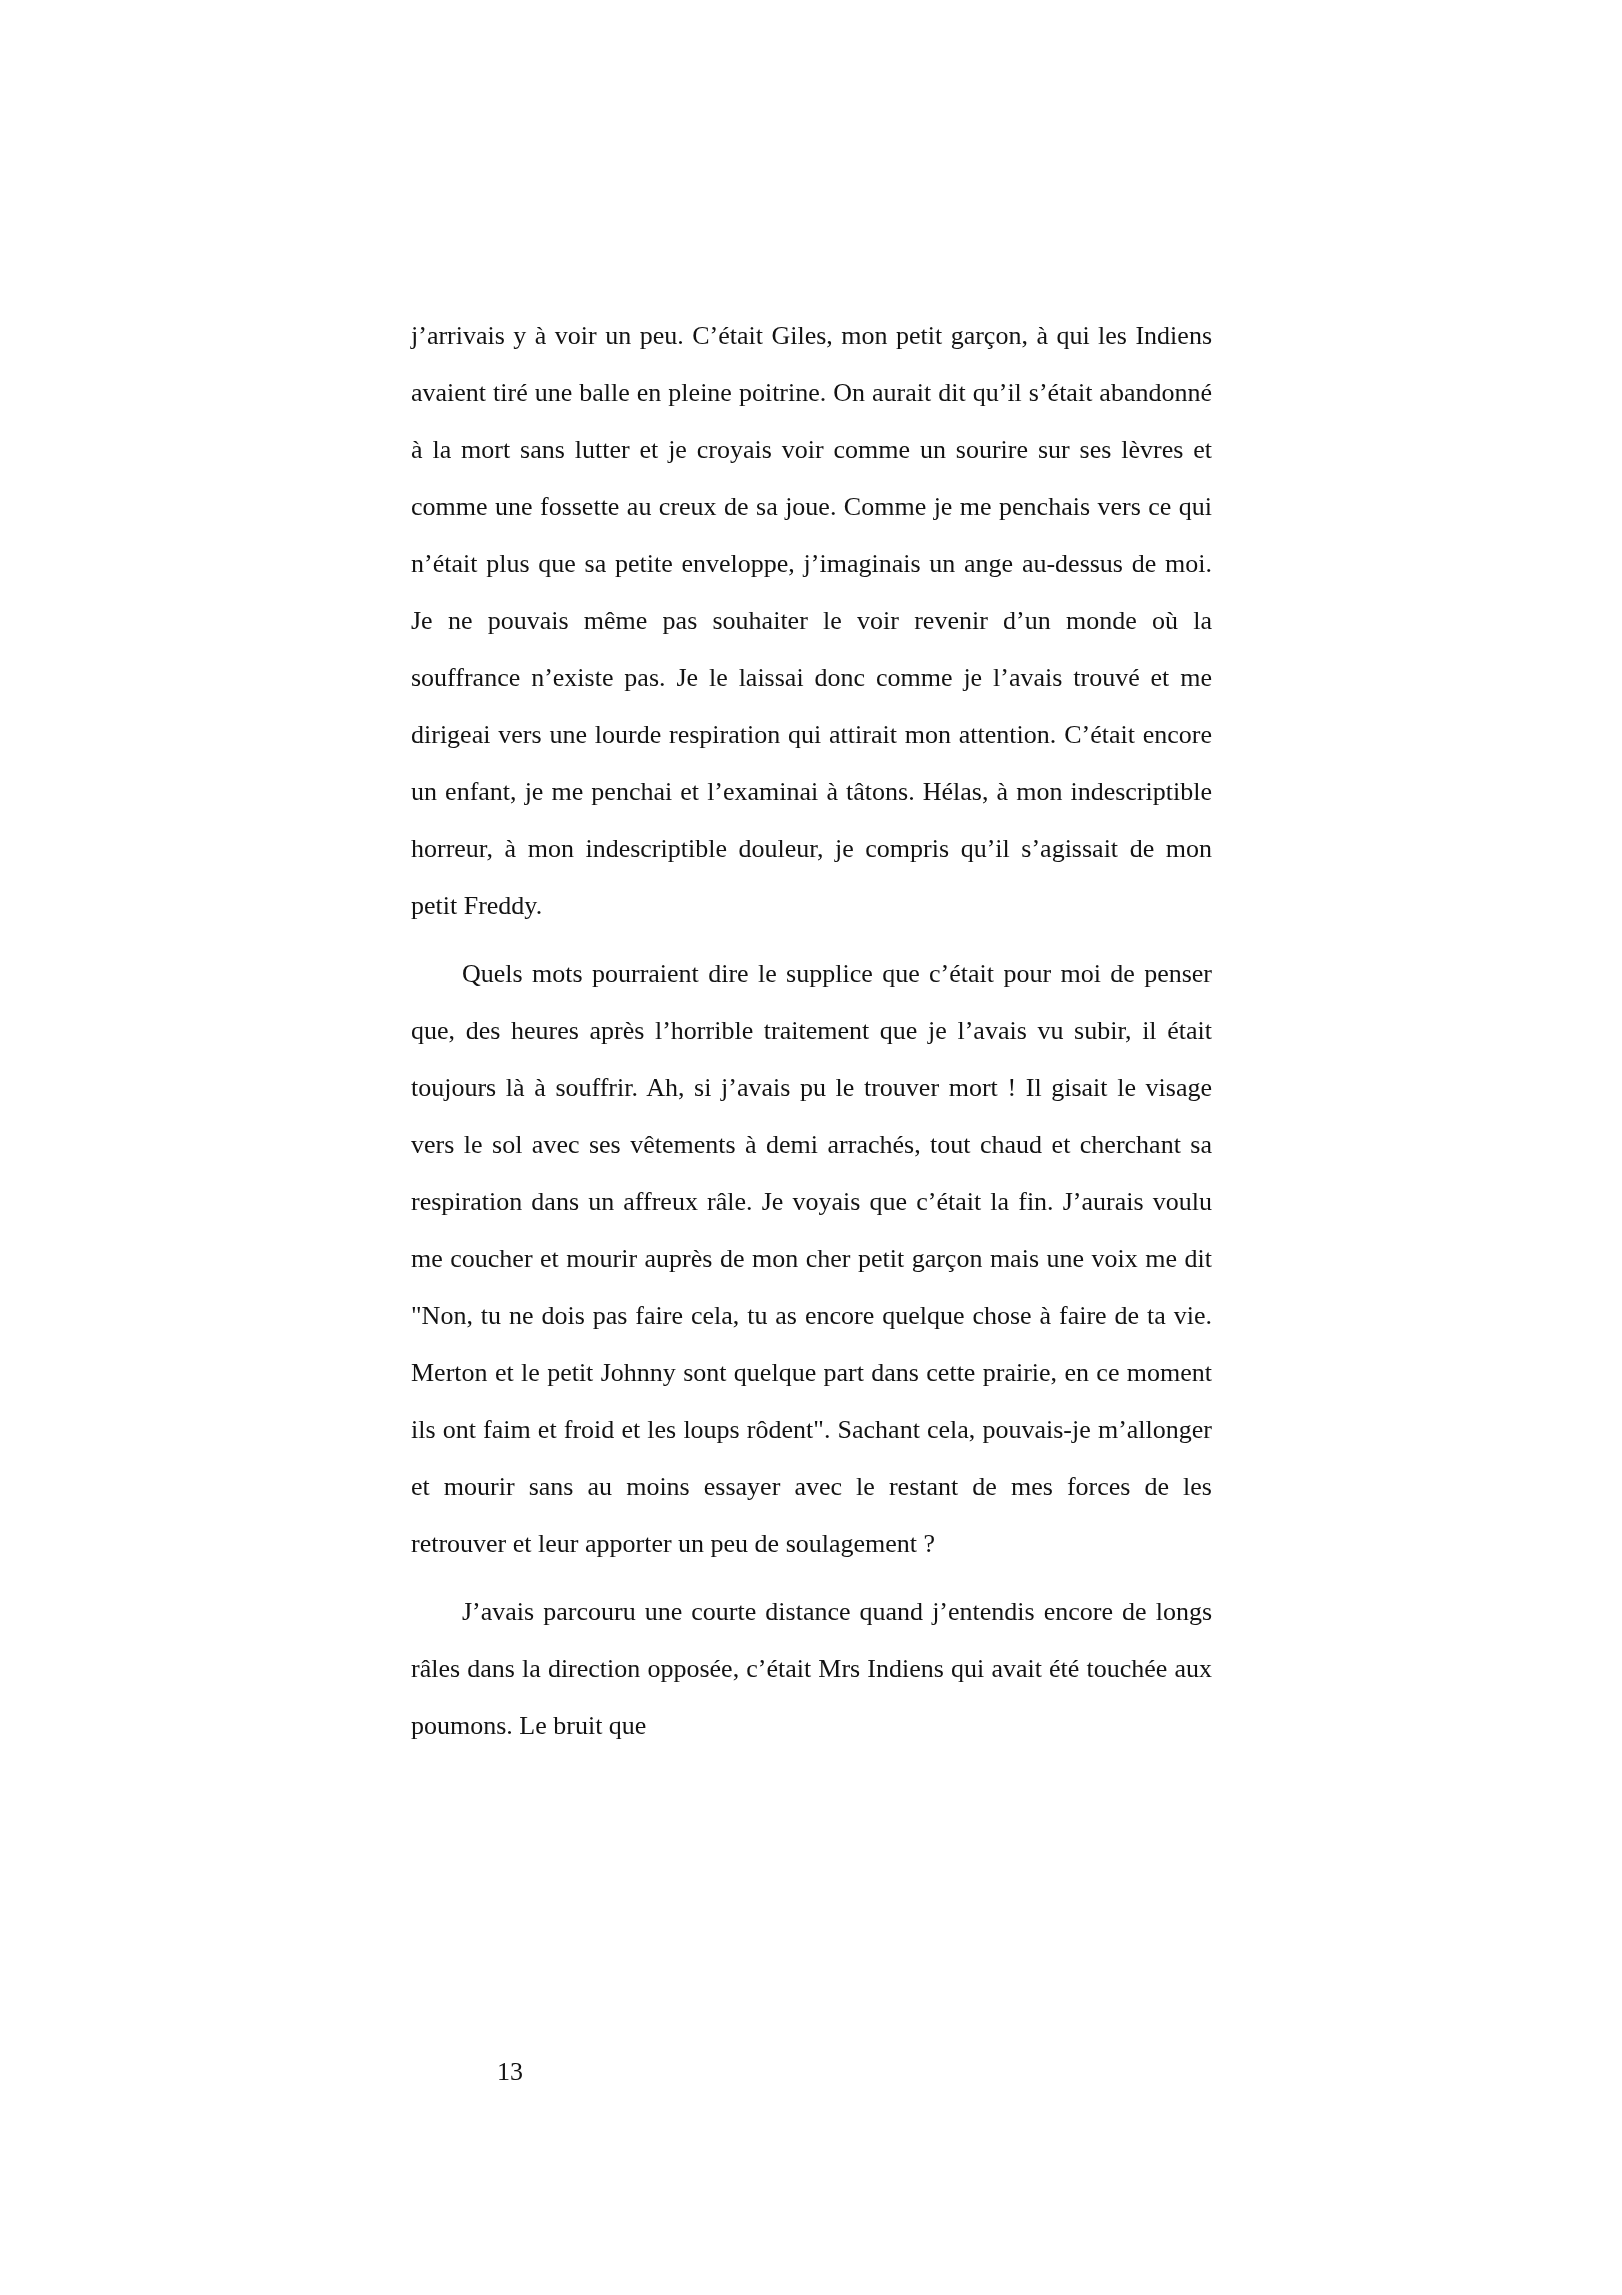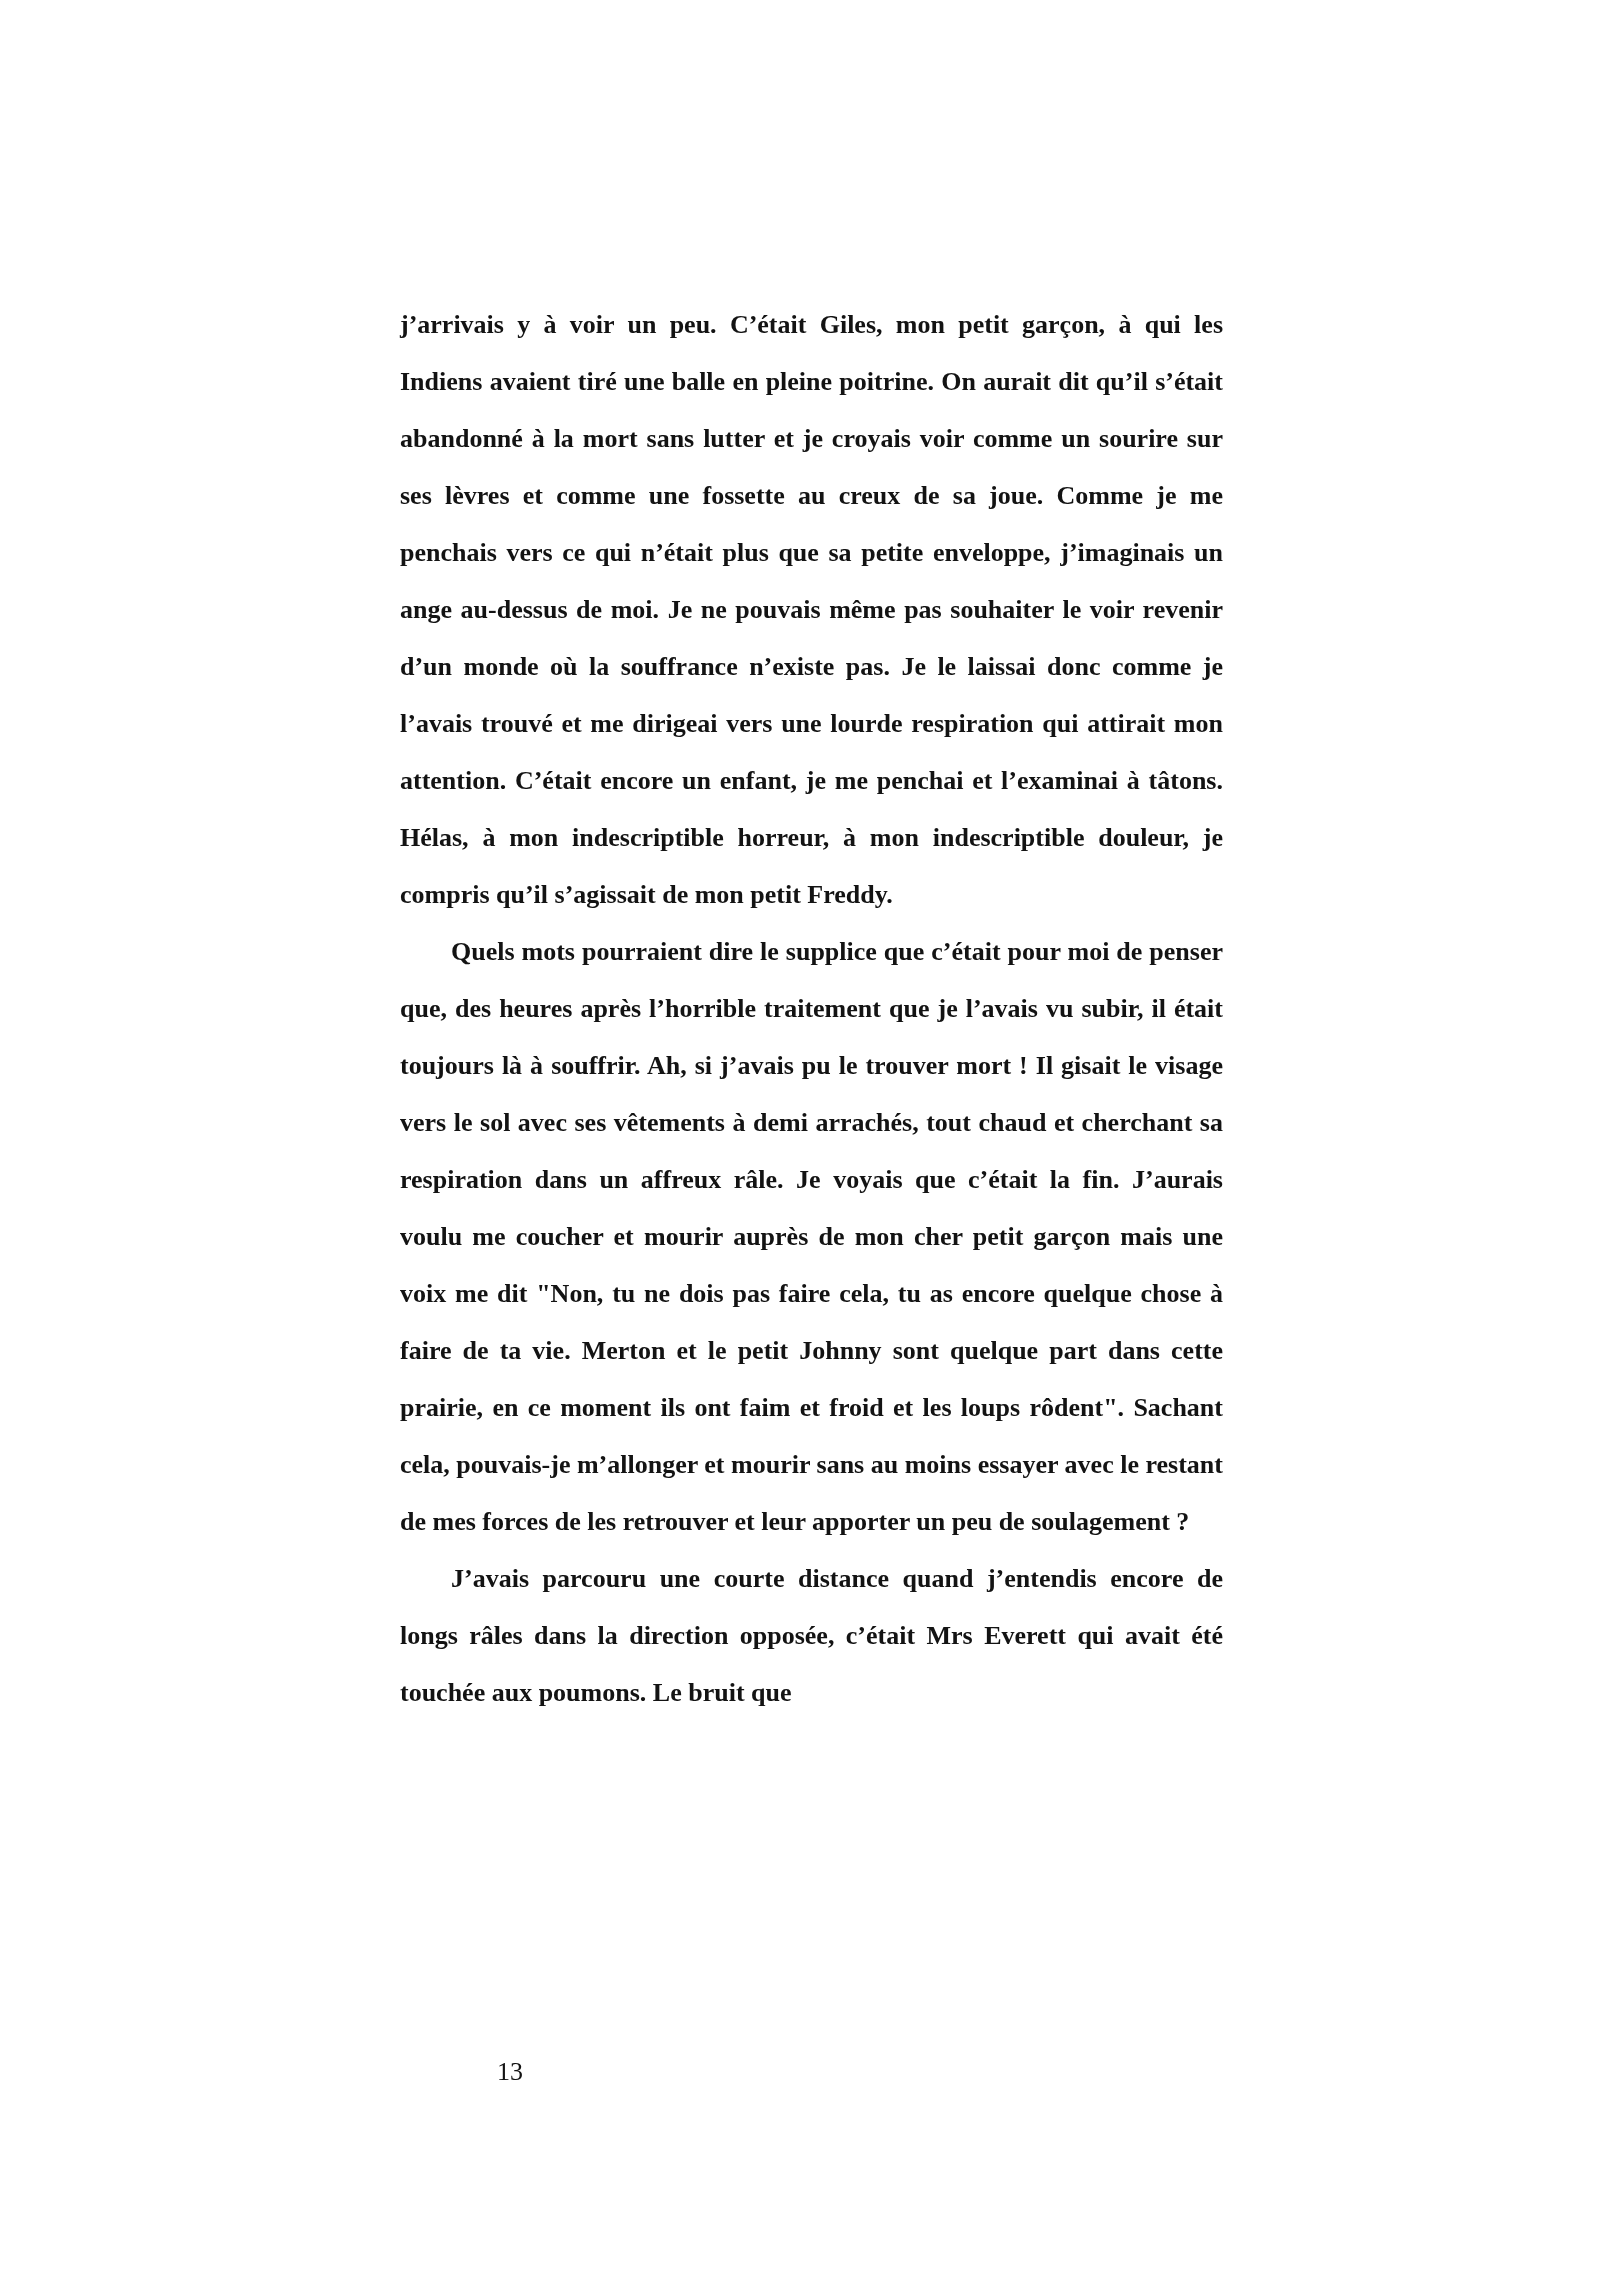--- a/index.html
+++ b/index.html
@@ -28,23 +28,22 @@
     left: 400px;
     top: 296px;
     width: 823px;
     font-size: 26px;
     line-height: 57px;
     text-align: justify;
     text-justify: inter-word;
     color: #131313;
   }
   .para {
-    margin: 0;
+    margin: 11px;
     text-align: justify;
-    font-weight: bold;
   }
   .para.indent {
     text-indent: 51px;
   }
   
   .para::after {
     content: "";
     display: inline-block;
     width: 100%;
   }
@@ -61,19 +60,19 @@
   }
 </style>
 </head>
 <body>
 
 <div class="page">
 
   <div class="text-block">
     <p class="para no-stretch">j’arrivais y à voir un peu. C’était Giles, mon petit garçon, à qui les Indiens avaient tiré une balle en pleine poitrine. On aurait dit qu’il s’était abandonné à la mort sans lutter et je croyais voir comme un sourire sur ses lèvres et comme une fossette au creux de sa joue. Comme je me penchais vers ce qui n’était plus que sa petite enveloppe, j’imaginais un ange au-dessus de moi. Je ne pouvais même pas souhaiter le voir revenir d’un monde où la souffrance n’existe pas. Je le laissai donc comme je l’avais trouvé et me dirigeai vers une lourde respiration qui attirait mon attention. C’était encore un enfant, je me penchai et l’examinai à tâtons. Hélas, à mon indescriptible horreur, à mon indescriptible douleur, je compris qu’il s’agissait de mon petit Freddy.</p>
     <p class="para indent no-stretch">Quels mots pourraient dire le supplice que c’était pour moi de penser que, des heures après l’horrible traitement que je l’avais vu subir, il était toujours là à souffrir. Ah, si j’avais pu le trouver mort ! Il gisait le visage vers le sol avec ses vêtements à demi arrachés, tout chaud et cherchant sa respiration dans un affreux râle. Je voyais que c’était la fin. J’aurais voulu me coucher et mourir auprès de mon cher petit garçon mais une voix me dit "Non, tu ne dois pas faire cela, tu as encore quelque chose à faire de ta vie. Merton et le petit Johnny sont quelque part dans cette prairie, en ce moment ils ont faim et froid et les loups rôdent". Sachant cela, pouvais-je m’allonger et mourir sans au moins essayer avec le restant de mes forces de les retrouver et leur apporter un peu de soulagement ?</p>
-    <p class="para indent no-stretch">J’avais parcouru une courte distance quand j’entendis encore de longs râles dans la direction opposée, c’était Mrs Everett qui avait été touchée aux poumons. Le bruit que</p>
+    <p class="para indent no-stretch">J’avais parcouru une courte distance quand j’entendis encore de longs râles dans la direction opposée, c’était Mrs Indiens qui avait été touchée aux poumons. Le bruit que</p>
   </div>
 
   <div class="page-number">13</div>
 
 </div>
 
 
 </body></html>

